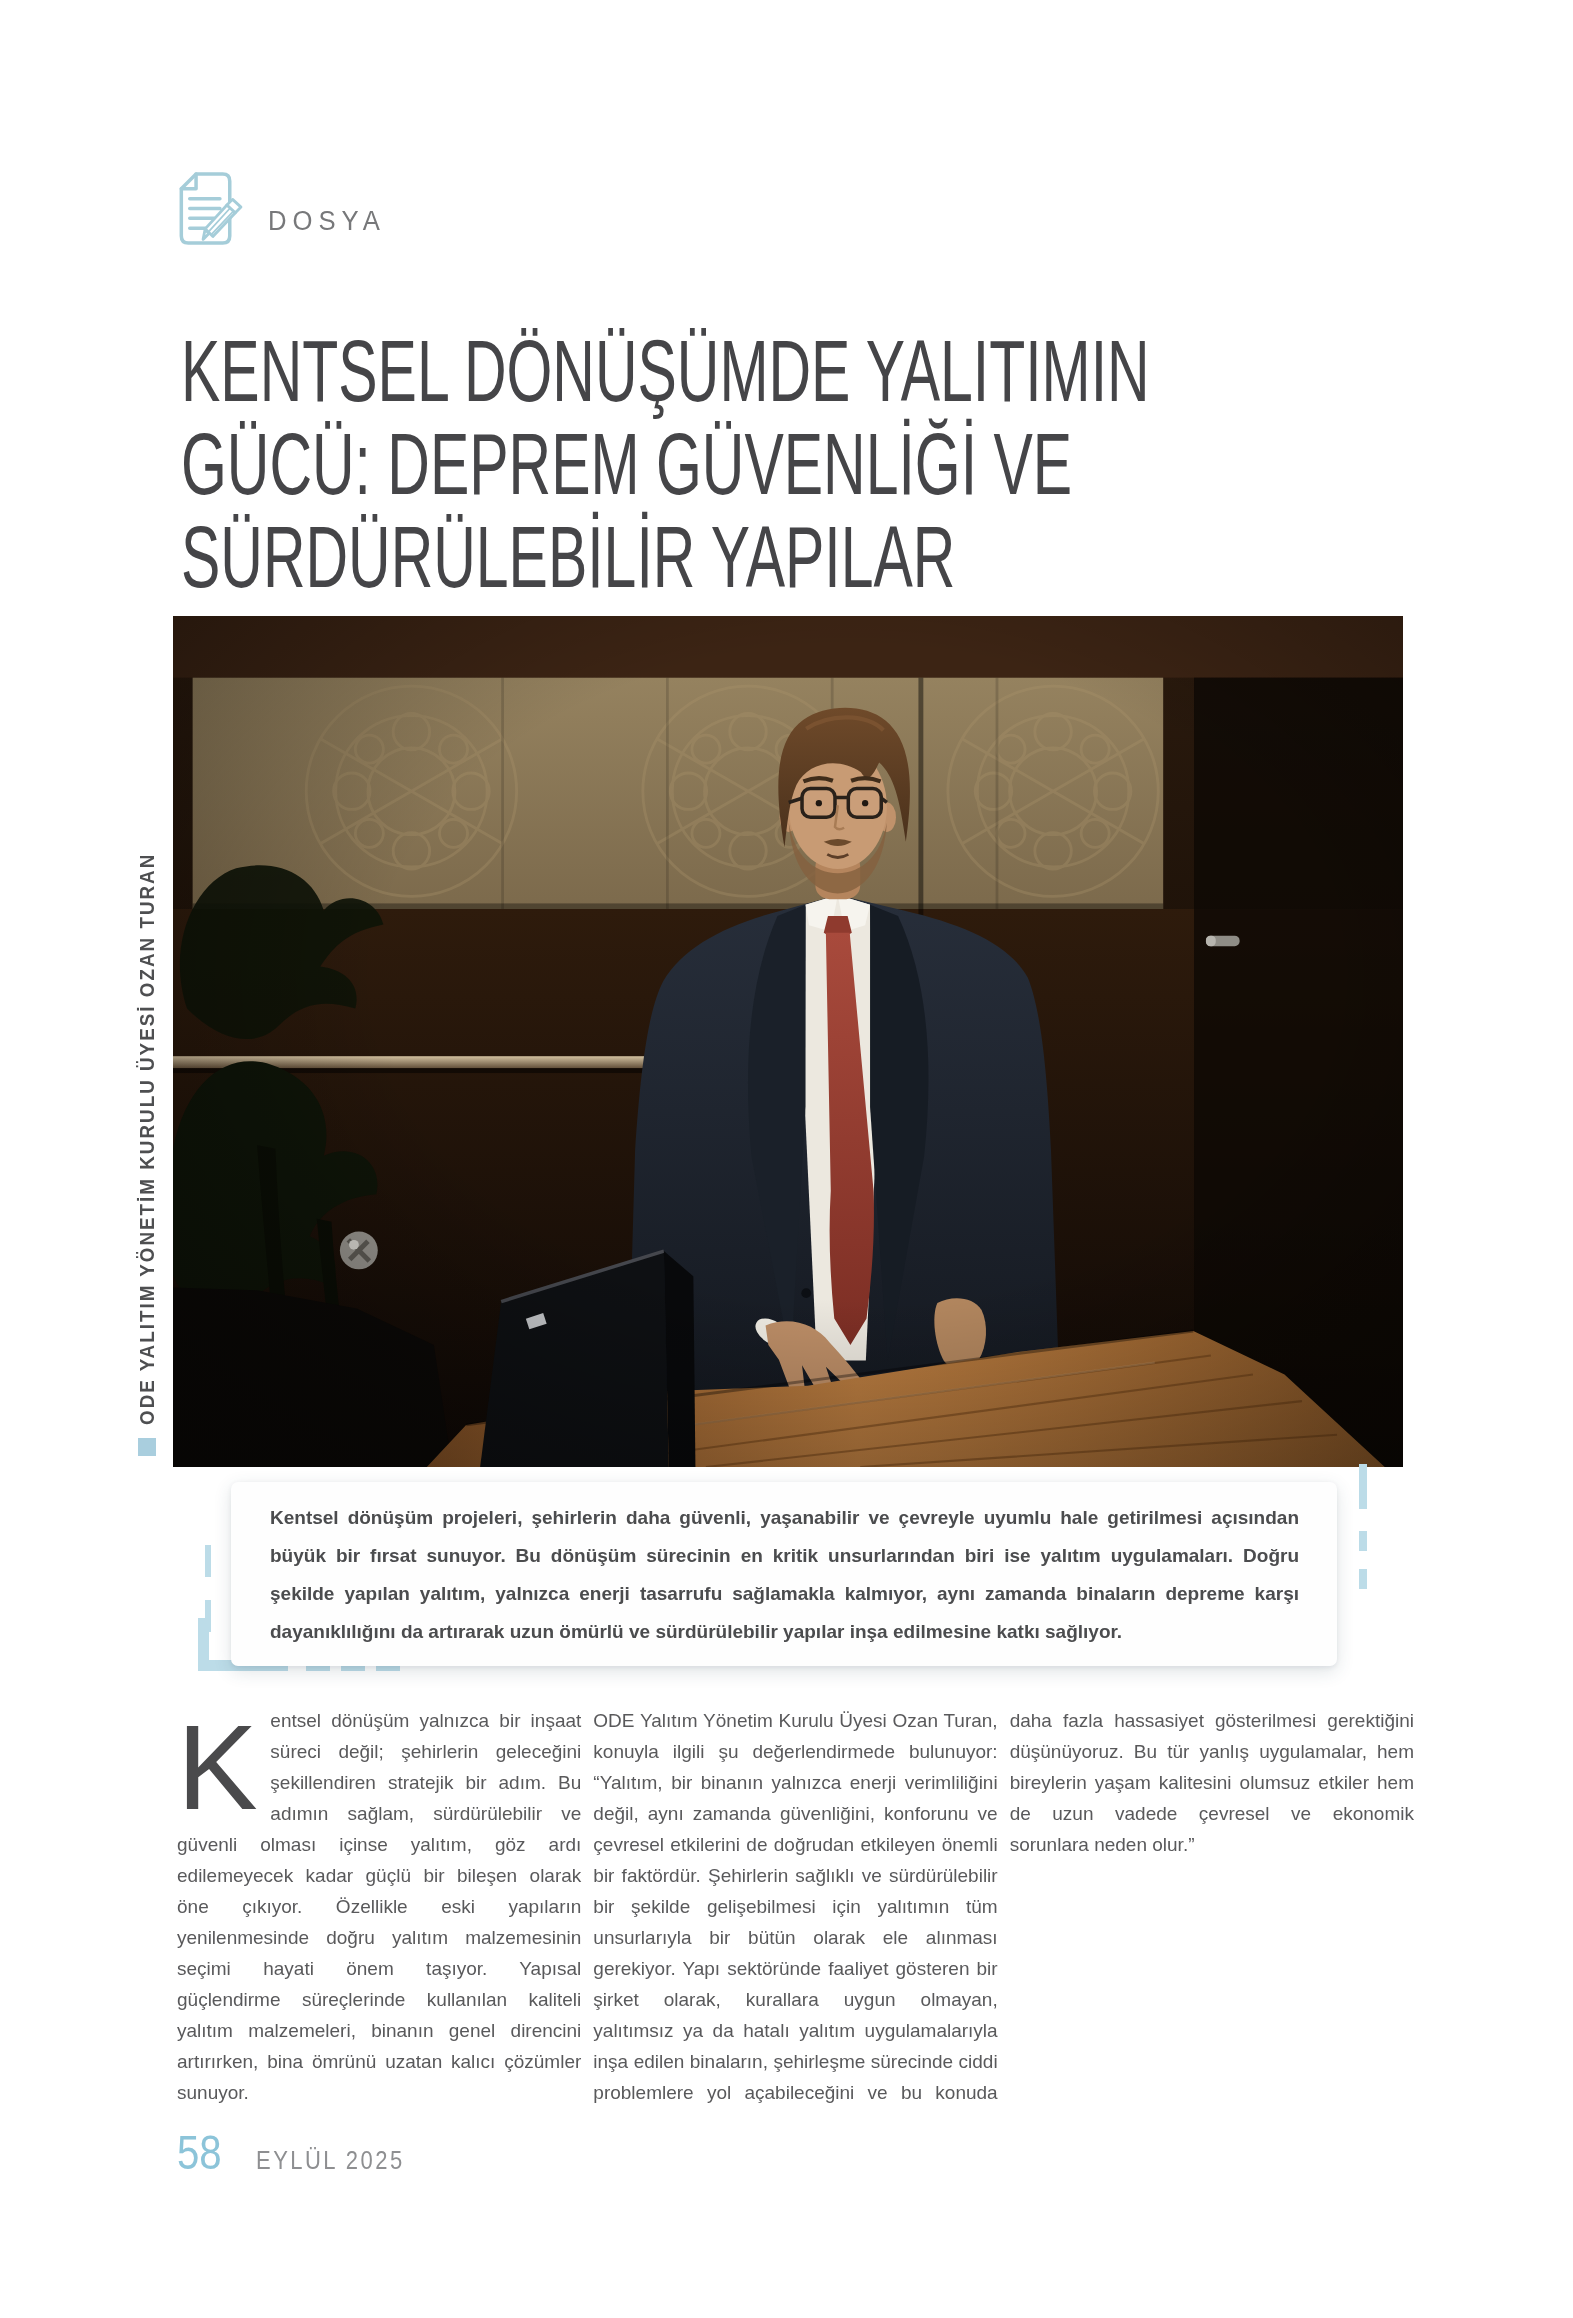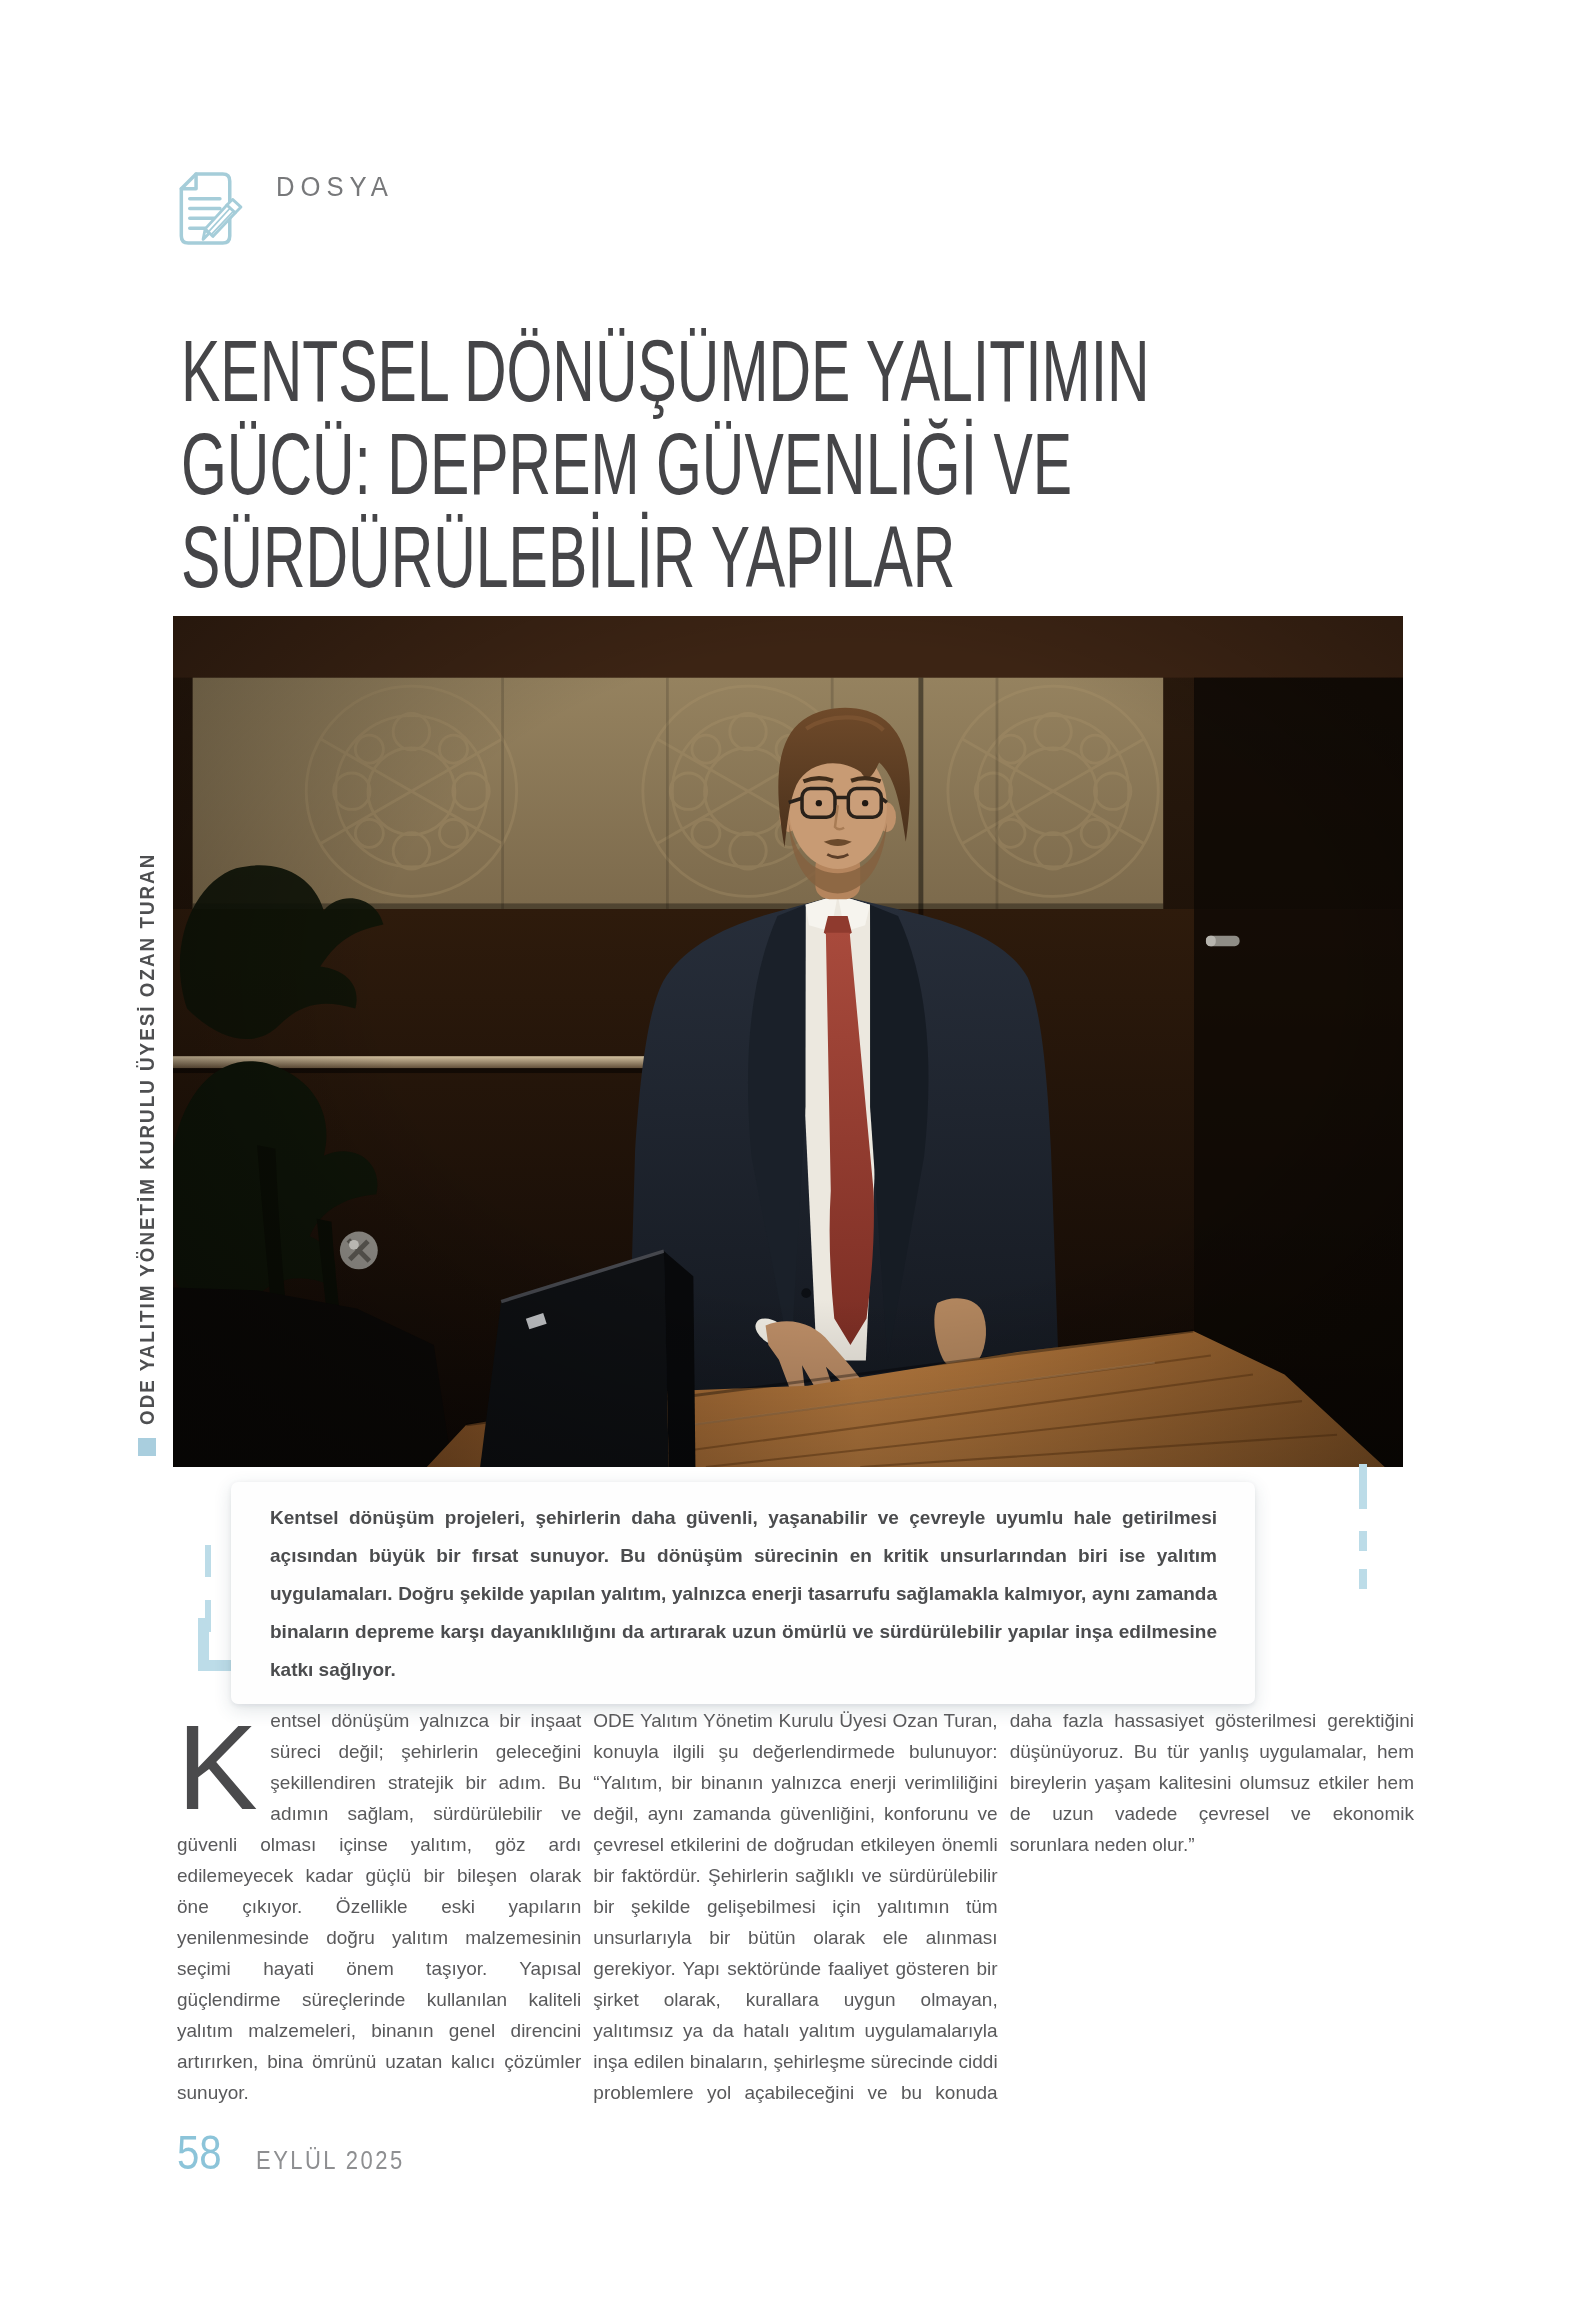--- a/index.html
+++ b/index.html
@@ -1,21 +1,21 @@
 <!DOCTYPE html>
 <html style="font-size:11.2px"><head>
 <meta charset="utf-8">
 <style>
   html,body{margin:0;padding:0;background:#ffffff;}
   body{width:1573px;height:2319px;position:relative;overflow:hidden;
        font-family:"Liberation Sans","DejaVu Sans",sans-serif;}
   .abs{position:absolute;}
 
   
-  #section-header{left:179px;top:172px;display:flex;gap:32px;}
+  #section-header{left:179px;top:172px;display:flex;align-items:flex-end;gap:24px;}
   #dosya-label{font-size:27px;font-weight:500;color:#77787a;letter-spacing:6.3px;
                transform:scaleX(.95);transform-origin:left bottom;padding-bottom:9.8px;}
 
   
   #page-title{left:181px;top:324px;width:1542px;color:#454548;
               font-size:88px;line-height:93px;font-weight:400;
               transform:scaleX(.67);transform-origin:left top;white-space:nowrap;}
 
   
   #photo-frame{left:173px;top:616px;width:1230px;height:851px;overflow:hidden;
@@ -24,21 +24,21 @@
 
   
   #vertical-caption{left:135px;top:1456px;width:708px;height:24px;
         transform:rotate(-90deg);transform-origin:left top;
         display:flex;align-items:center;gap:12.6px;}
   #vertical-caption .sq{width:18px;height:18px;background:#a9cede;flex:0 0 auto;}
   #vertical-caption .txt{font-size:19.6px;font-weight:bold;color:#4e4f51;
         letter-spacing:2.1px;white-space:nowrap;transform:scaleX(.96);transform-origin:left center;}
 
   
-  #callout-box{left:231px;top:1482px;width:1024px;box-sizing:border-box;
+  #callout-box{left:231px;top:1482px;width:1106px;box-sizing:border-box;
       padding:17px 38px 15.4px 39px;background:#fefefe;border-radius:7px;
       box-shadow:0 5.6px 18px rgba(45,70,85,.14), 0 1.4px 4.2px rgba(45,70,85,.08);}
   #callout-box p{margin:0;font-size:19px;line-height:38px;font-weight:bold;
       color:#4b4c4e;text-align:justify;}
 
   
   .dash{background:#bcdce8;}
   #dash-left-thin{left:205px;top:1545px;width:6.3px;height:98px;
       background:repeating-linear-gradient(to bottom,#bcdce8 0 32px,transparent 32px 55px);}
   #dash-corner-v{left:198px;top:1618px;width:10.5px;height:52px;}

